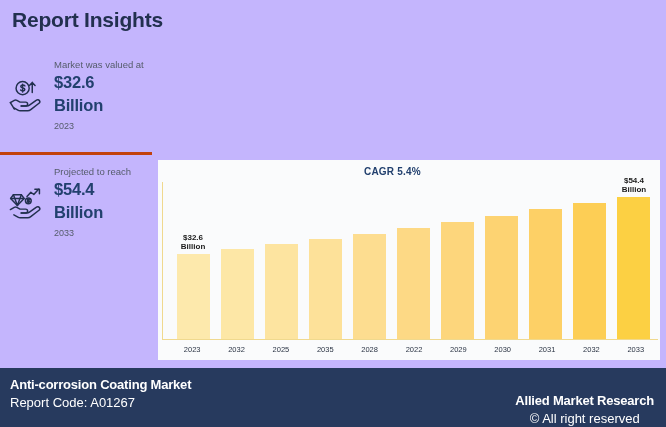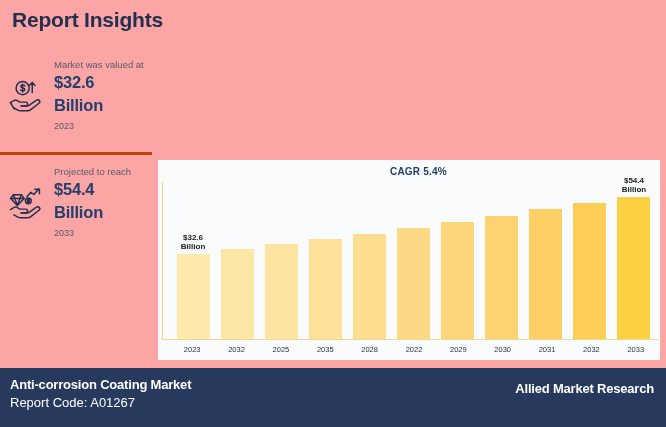--- a/index.html
+++ b/index.html
@@ -13,21 +13,21 @@
   body {
     font-family: "Liberation Sans", sans-serif;
     background: #f7f8fa;
     position: relative;
   }
 
   #page {
     width: 666px;
     height: 427px;
     position: relative;
-    background: #fca5a5;
+    background: #c4b5fd;
   }
 
   
   .page-title {
     position: absolute;
     left: 12px;
     top: 8px;
     font-size: 21px;
     font-weight: bold;
     color: #22304f;
@@ -92,21 +92,21 @@
     position: absolute;
     left: 158px;
     top: 160px;
     width: 502px;
     height: 200px;
     background: #fafbfc;
   }
 
   .cagr-note {
     position: absolute;
-    left: 232px;
+    left: 206px;
     top: 6px;
     font-size: 10px;
     font-weight: bold;
     color: #22406e;
     letter-spacing: 0.2px;
   }
 
   .plot {
     position: absolute;
     left: 4px;
@@ -184,21 +184,21 @@
   }
 
   .footer-left {
     position: absolute;
     left: 10px;
     top: 8px;
   }
   .footer-right {
     position: absolute;
     right: 12px;
-    top: 12px;
+    top: 24px;
     text-align: center;
   }
 
   .footer-strong {
     font-size: 13px;
     font-weight: bold;
     line-height: 18px;
     letter-spacing: -0.2px;
   }
   .footer-sub {
@@ -314,16 +314,17 @@
       </div>
   </div>
 
   <div class="footer">
     <div class="footer-left">
       <div class="footer-strong">Anti-corrosion Coating Market</div>
       <div class="footer-sub">Report Code: A01267</div>
     </div>
     <div class="footer-right">
       <div class="footer-strong">Allied Market Research</div>
+      <div class="footer-sub">© All right reserved</div>
     </div>
   </div>
 
 </div>
 
 </body></html>

